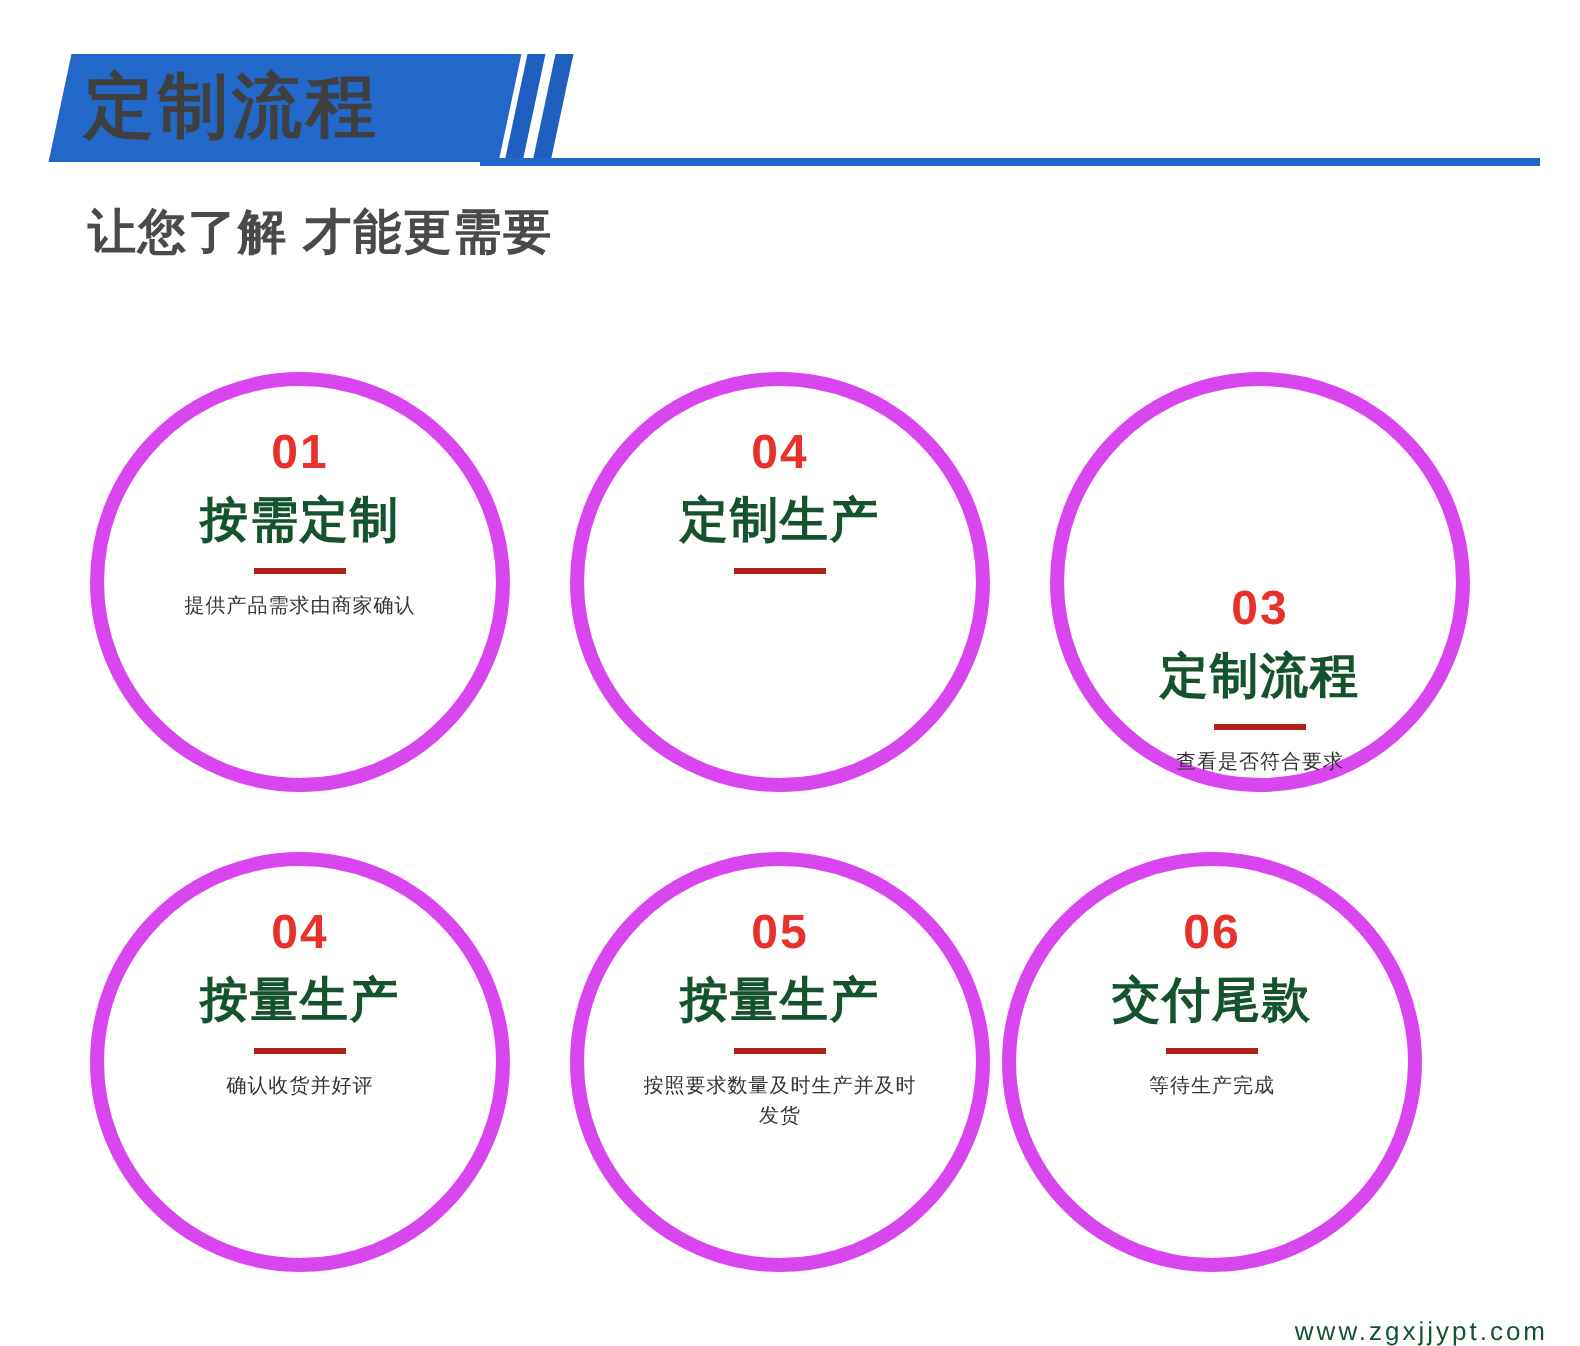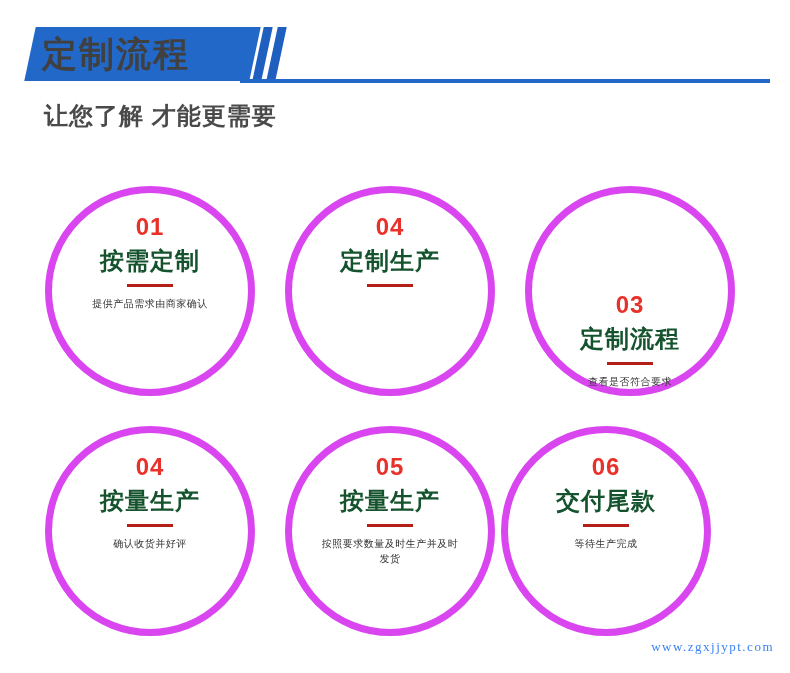--- a/index.html
+++ b/index.html
@@ -144,24 +144,24 @@
     line-height: 1.55;
     text-align: center;
     width: 140px;
     letter-spacing: 0.5px;
   }
 
   
   .watermark {
     position: absolute;
     right: 16px;
-    bottom: 18px;
-    color: #3b82f6;
+    bottom: 0;
+    color: #14532d;
     font-size: 13px;
-    font-family: Liberation Serif, serif;
+    font-family: Liberation Sans, sans-serif;
     letter-spacing: 1.5px;
     white-space: nowrap;
   }
 </style>
 </head>
 <body>
 
 <div class="header">
   <div class="header-tag"></div>
   <div class="header-tag-label">定制流程</div>

